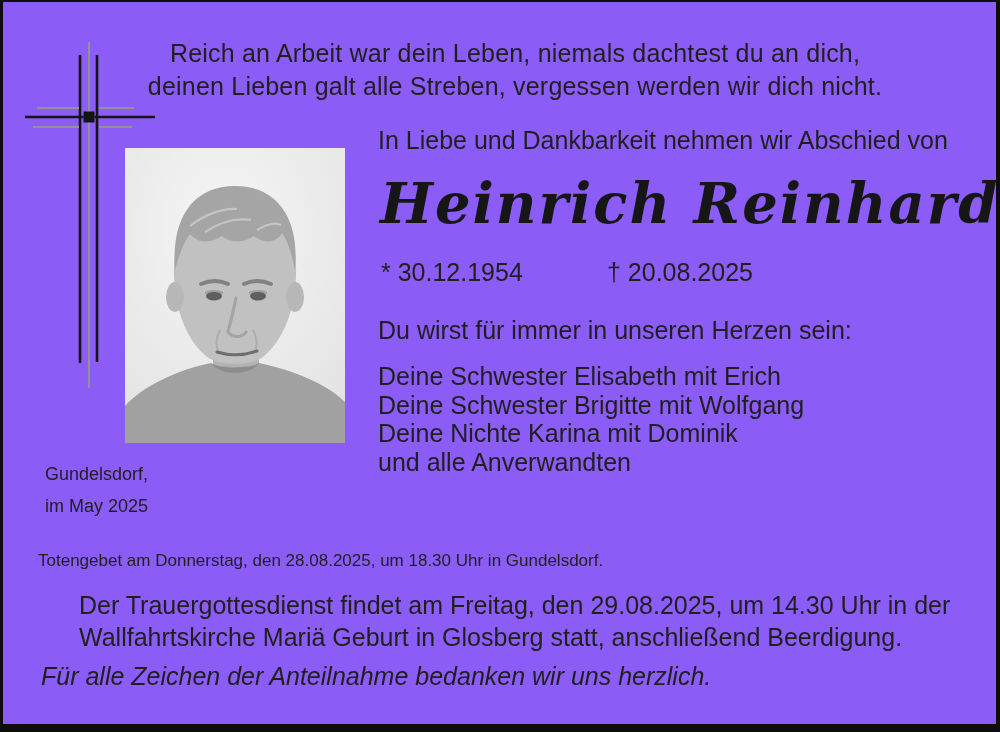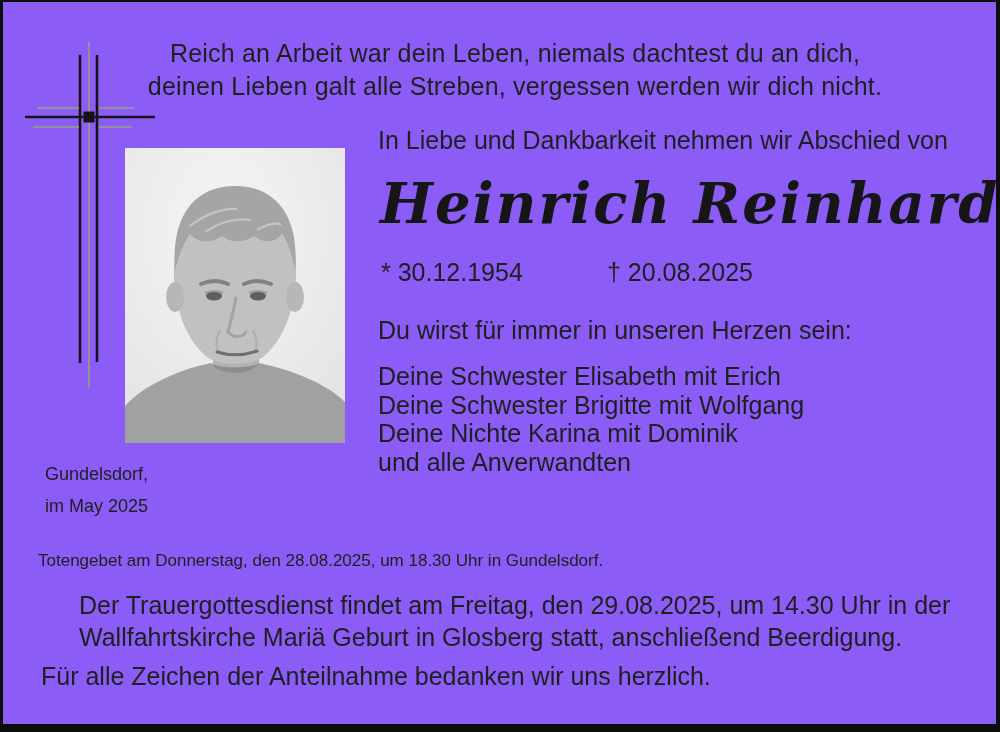--- a/index.html
+++ b/index.html
@@ -65,21 +65,21 @@
   .totengebet {
     position: absolute; left: 38px; top: 546px;
     font-size: 17px; line-height: 30px;
   }
   .service {
     position: absolute; left: 41px; top: 590px;
     font-size: 25px; line-height: 31.5px; margin-left: 38px;
   }
   .thanks {
     position: absolute; left: 41px; top: 661px;
-    font-size: 25px; line-height: 30px;
+    font-size: 25px; line-height: 30px; font-style: italic;
   }
 </style>
 </head>
 <body>
 
 <div class="notice">
 
   <div class="epitaph">
     <div>Reich an Arbeit war dein Leben, niemals dachtest du an dich,</div>
     <div>deinen Lieben galt alle Streben, vergessen werden wir dich nicht.</div>

